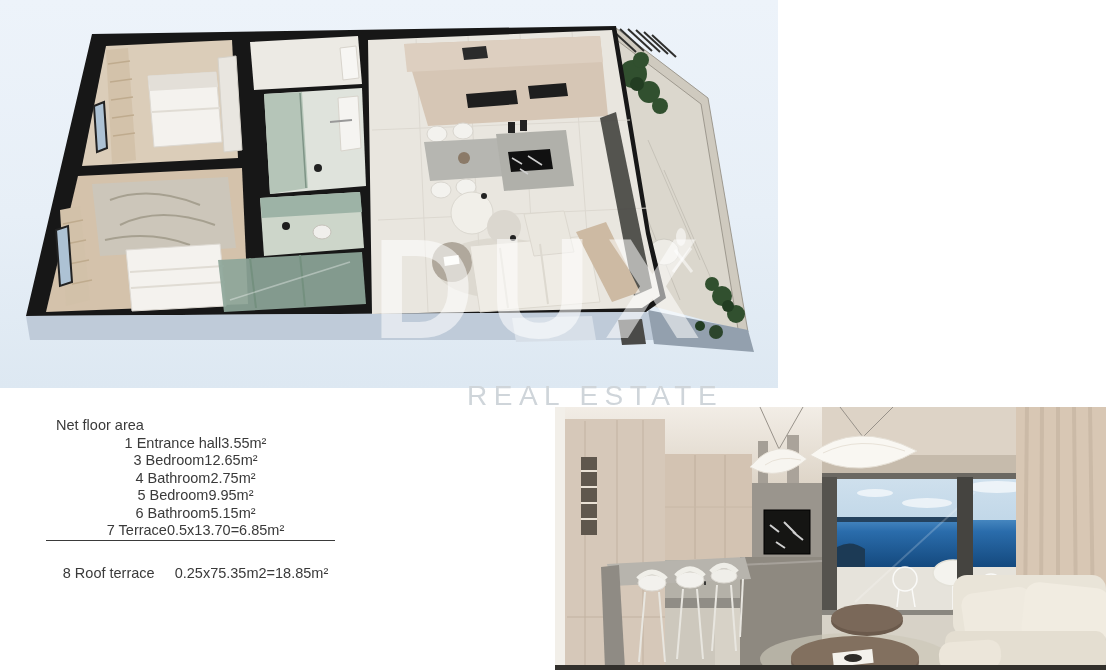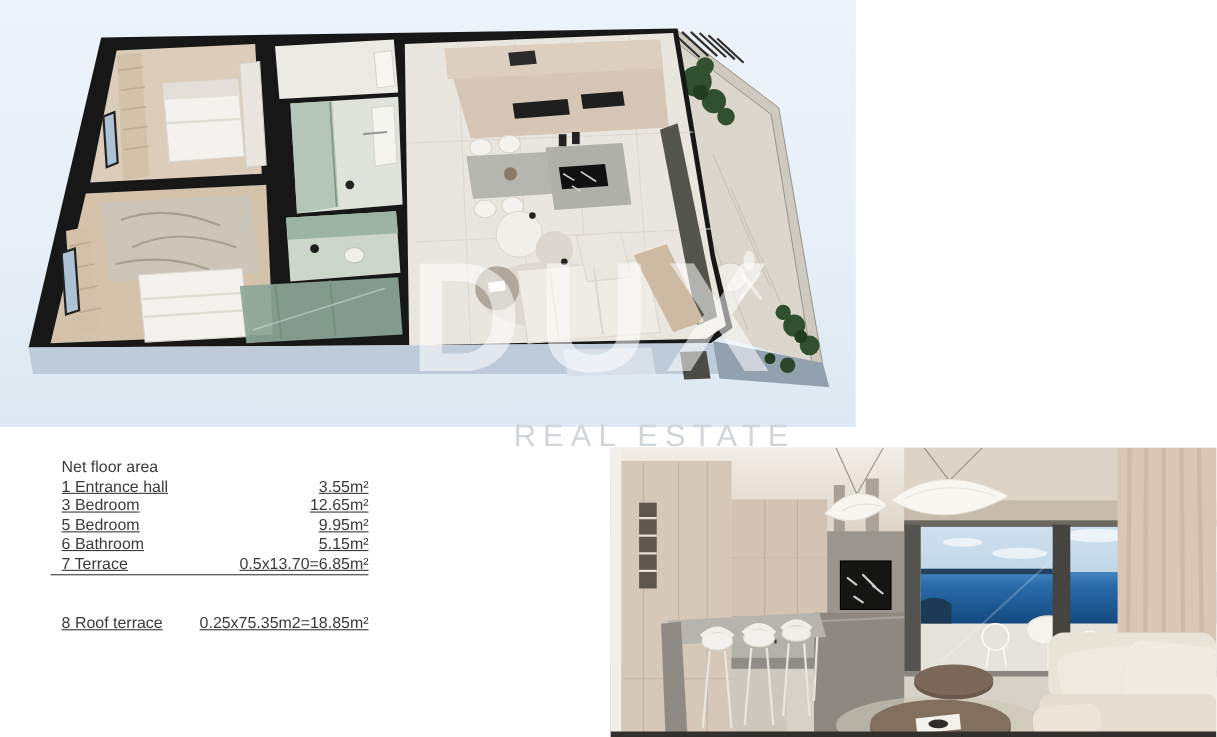--- a/index.html
+++ b/index.html
@@ -28,24 +28,24 @@
     font-size:28px; font-weight:400; letter-spacing:6.5px; line-height:1.1;
     color:#cfd5da; z-index:6; pointer-events:none; white-space:nowrap;
   }
 
   
   .area-table {
     position:absolute; left:46px; top:417px; width:289px;
     font-size:14.5px; line-height:17.5px; color:#3a3a3a;
   }
   .area-table .title { padding-left:10px; }
-  .area-table .row { display:flex; justify-content:space-between; padding-left:10px;text-decoration:underline; }
+  .area-table .row { display:flex; justify-content:center; padding-left:10px; }
   .area-table .row.underline { border-bottom:1.6px solid #3a3a3a; }
   .area-table .row.total-row { margin-top:16px; padding-left:22px; }
-  .area-table .row.footer-row { margin-top:36px;gap:20px; }
+  .area-table .row.footer-row { margin-top:24px;gap:20px; }
 
   
   .photo {
     position:absolute; left:555px; top:407px; width:551px; height:263px;
     background:#ddd5c9; z-index:1;
   }
   .photo svg { display:block; width:551px; height:263px; }
 </style>
 </head>
 <body>
@@ -233,20 +233,24 @@
   <div class="area-table">
     <div class="title">Net floor area</div>
     <div id="rows-container">
         <div class="row">
           <span>1 Entrance hall</span>
           <span>3.55m²</span>
         </div>
         <div class="row">
           <span>3 Bedroom</span>
           <span>12.65m²</span>
+        </div>
+        <div class="row">
+          <span>4 Bathroom</span>
+          <span>2.75m²</span>
         </div>
         <div class="row">
           <span>5 Bedroom</span>
           <span>9.95m²</span>
         </div>
         <div class="row">
           <span>6 Bathroom</span>
           <span>5.15m²</span>
         </div>
         <div class="row underline">

